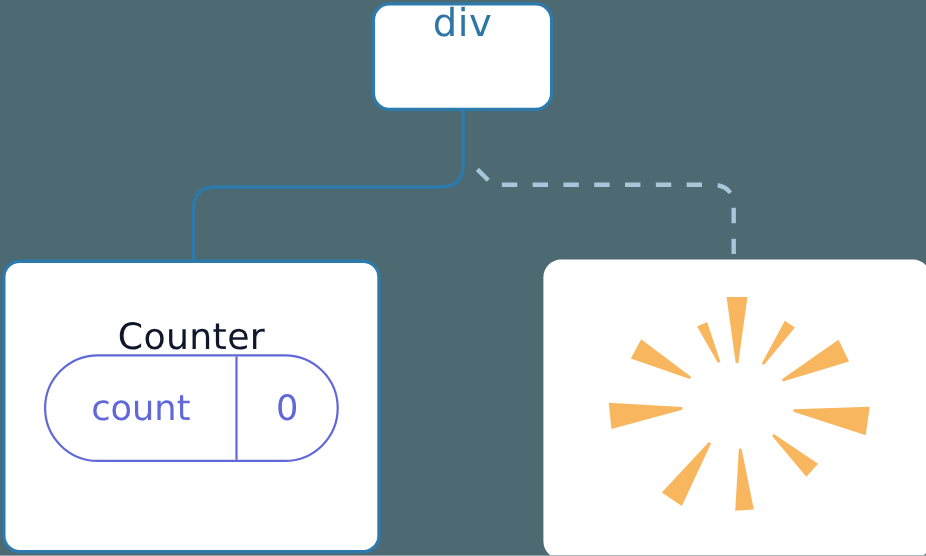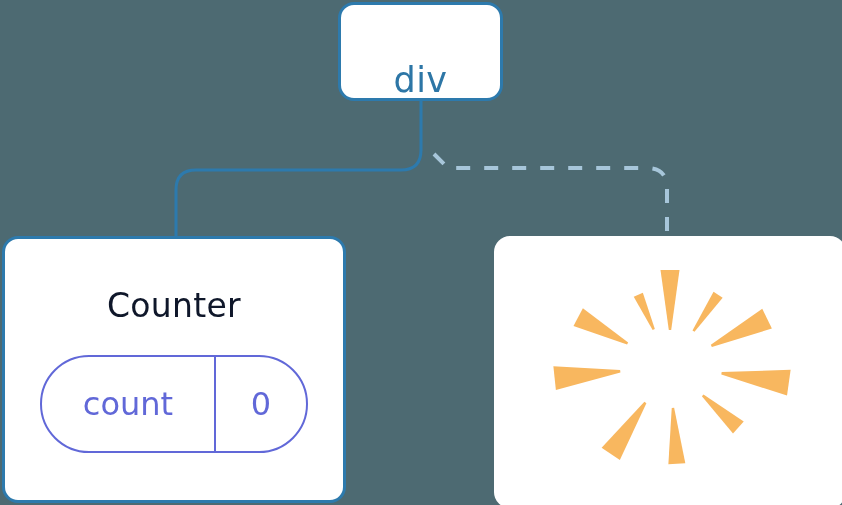--- a/index.html
+++ b/index.html
@@ -38,21 +38,21 @@
     align-items: center;
   }
 
   .node-div {
     left: 338px;
     top: 2px;
     width: 165px;
     height: 99px;
     border: 3px solid #2d7aad;
     border-radius: 16px;
-    justify-content: flex-end;
+    justify-content: flex-start;
   }
   .node-div-label {
     font-size: 35px;
     color: #2d76a6;
     letter-spacing: 0.5px;
     line-height: 1;
   }
 
   .node-counter {
     left: 2px;
@@ -67,21 +67,20 @@
     font-size: 33px;
     color: #0f172a;
     margin-top: 50px;
     line-height: 1;
     letter-spacing: 0.3px;
   }
 
   
   .state-pill {
     position: relative;
-    margin-top: 33px;
     width: 268px;
     height: 98px;
     border: 2px solid #6168d8;
     border-radius: 49px;
     box-sizing: border-box;
     display: flex;
     align-items: stretch;
     background: #ffffff;
   }
   .state-key,

